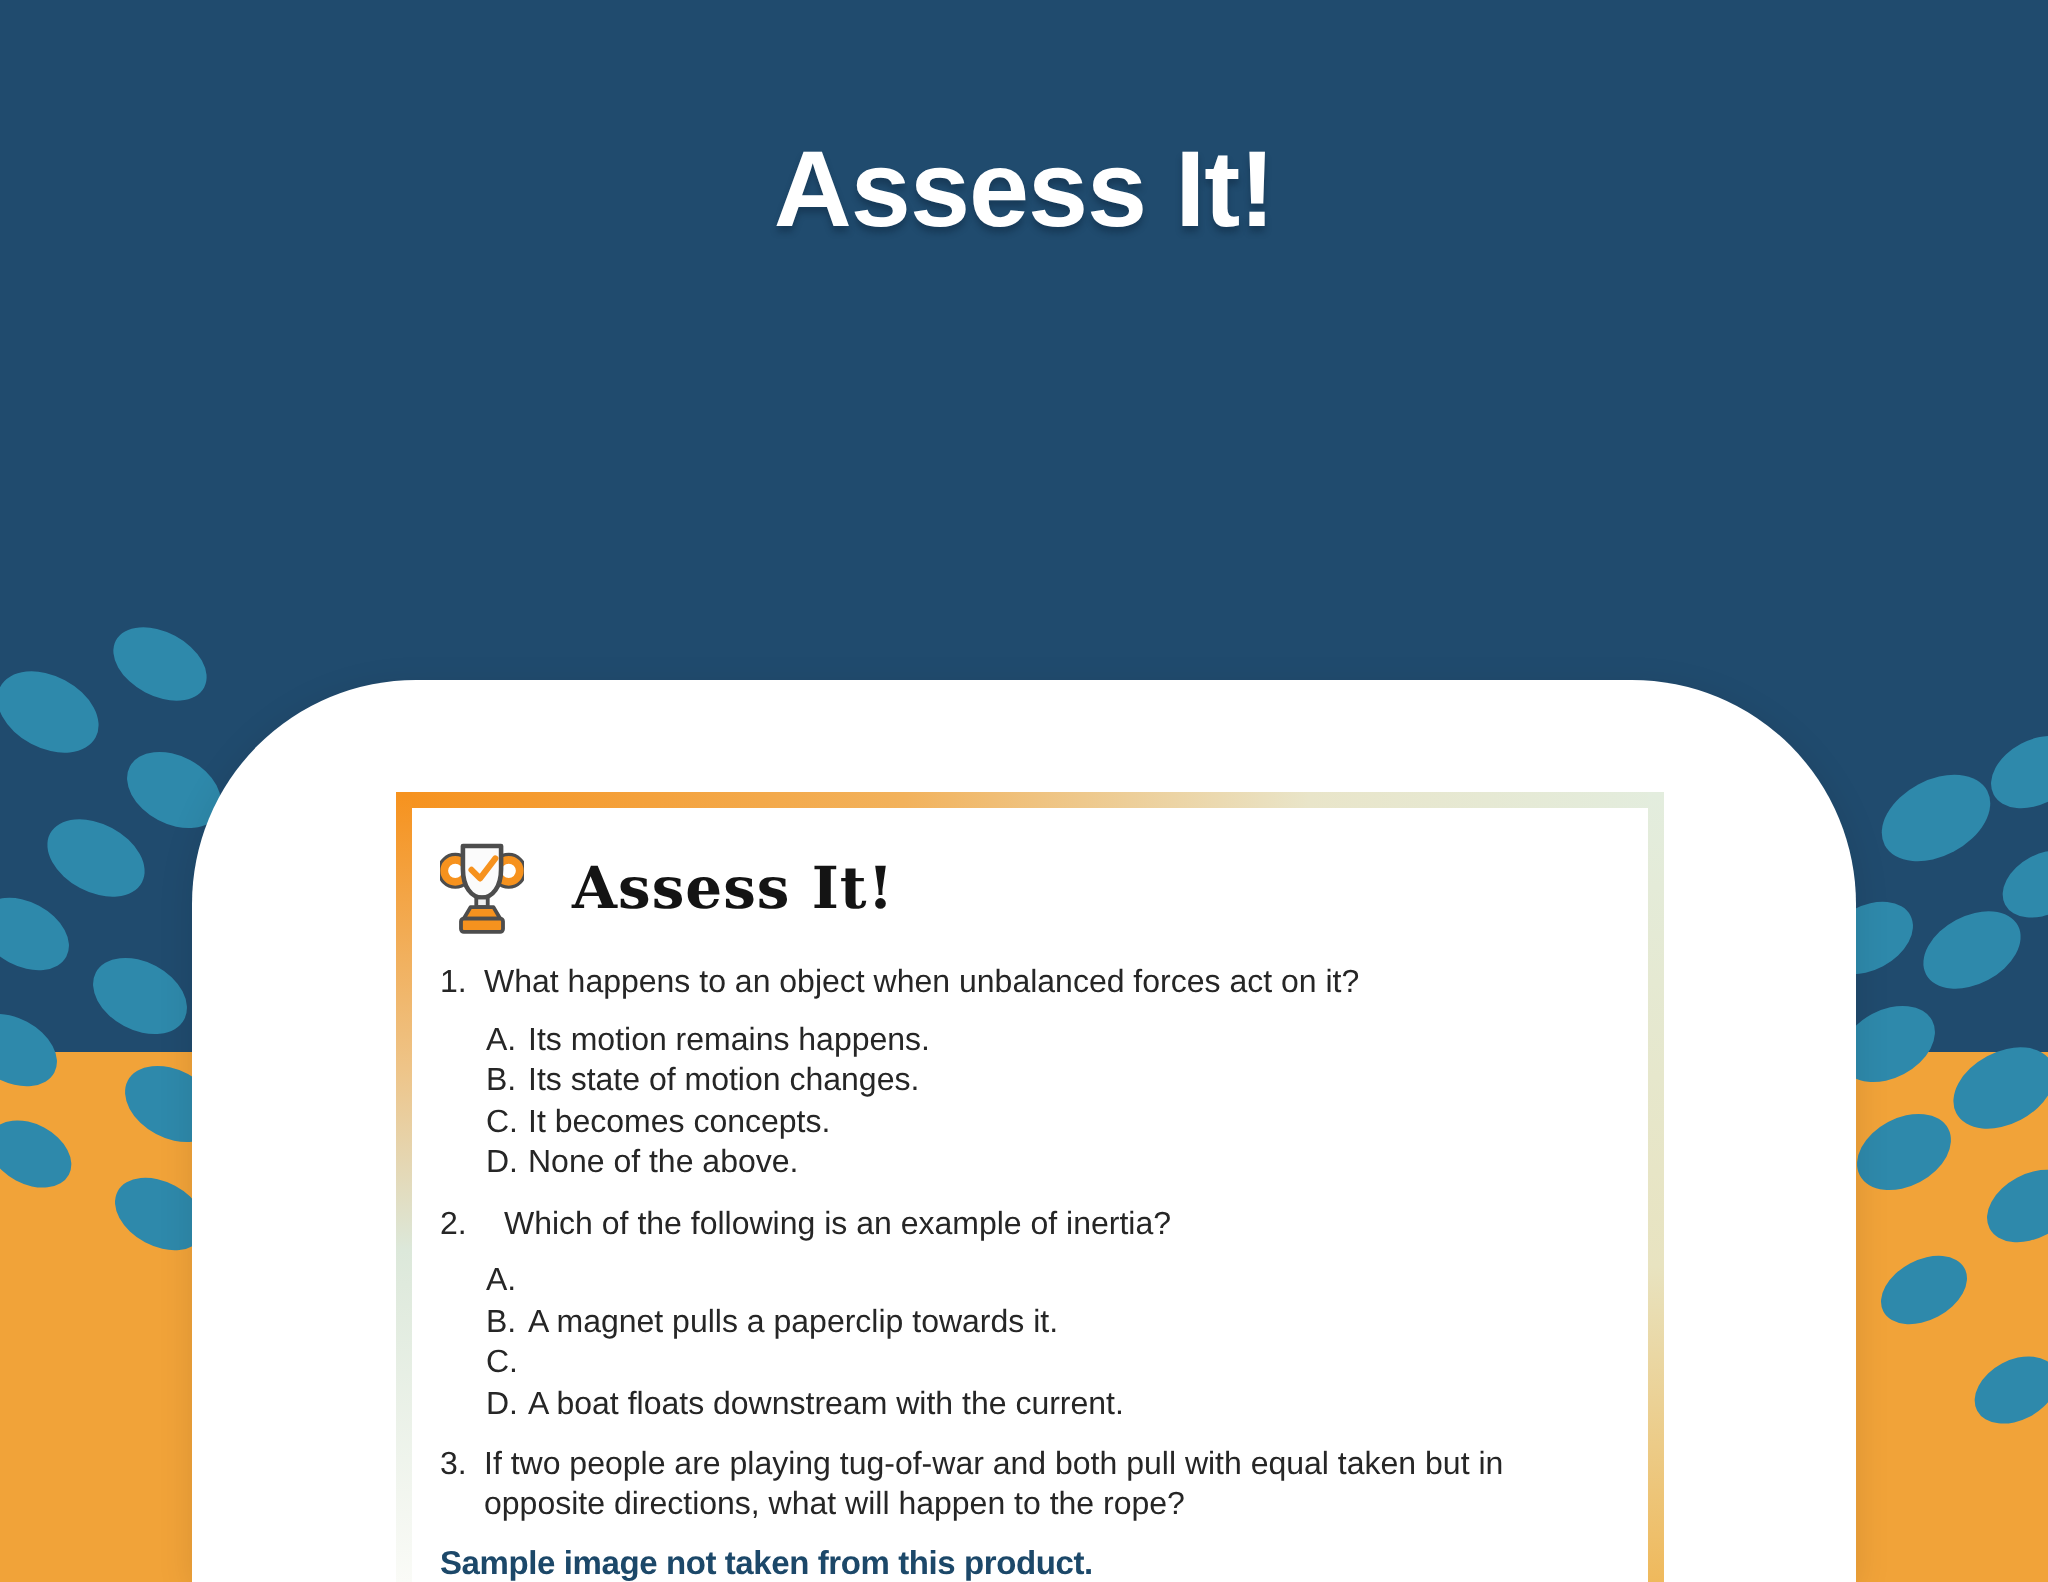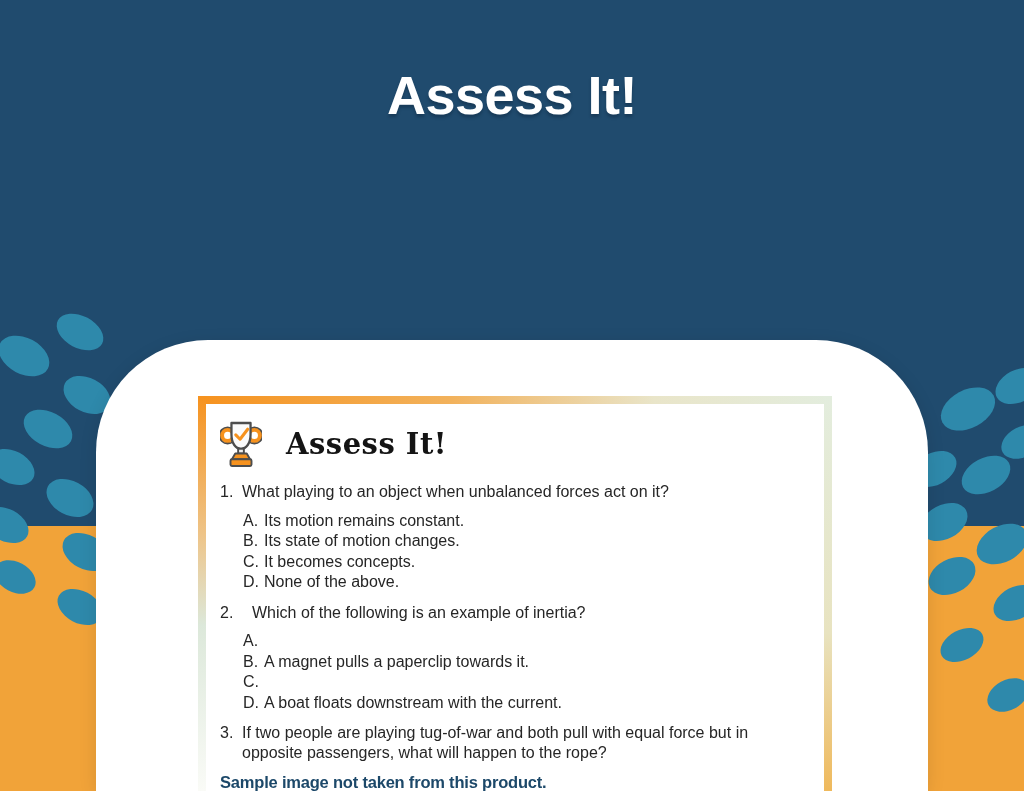--- a/index.html
+++ b/index.html
@@ -117,26 +117,26 @@
             <rect x="11" y="42" width="22" height="7" rx="1.5" style="fill:var(--frame-orange,#F6921E)" stroke="#4d4d4d" stroke-width="2"></rect>
           </svg>
           <div class="sheet-title">Assess It!</div>
         </div>
 
         <div class="questions">
 
           <div class="question">
             <div class="q-row">
               <span class="q-num">1.</span>
-              <span class="q-text">What playing to an object when unbalanced forces act on it?</span>
+              <span class="q-text">What happens to an object when unbalanced forces act on it?</span>
             </div>
             <div class="options">
               <div class="opt-row">
                 <span class="opt-label">A.</span>
-                <span>Its motion remains constant.</span>
+                <span>Its motion remains happens.</span>
               </div>
               <div class="opt-row">
                 <span class="opt-label">B.</span>
                 <span>Its state of motion changes.</span>
               </div>
               <div class="opt-row">
                 <span class="opt-label">C.</span>
                 <span>It becomes concepts.</span>
               </div>
               <div class="opt-row">
@@ -165,21 +165,21 @@
               <div class="opt-row">
                 <span class="opt-label">D.</span>
                 <span>A boat floats downstream with the current.</span>
               </div>
             </div>
           </div>
 
           <div class="question">
             <div class="q-row">
               <span class="q-num">3.</span>
-              <span class="q-text">If two people are playing tug-of-war and both pull with equal force but in opposite passengers, what will happen to the rope?</span>
+              <span class="q-text">If two people are playing tug-of-war and both pull with equal taken but in opposite directions, what will happen to the rope?</span>
             </div>
           </div>
 
         </div>
 
         <div class="footer-note">Sample image not taken from this product.</div>
 
       </div>
     </div>
   </div>

